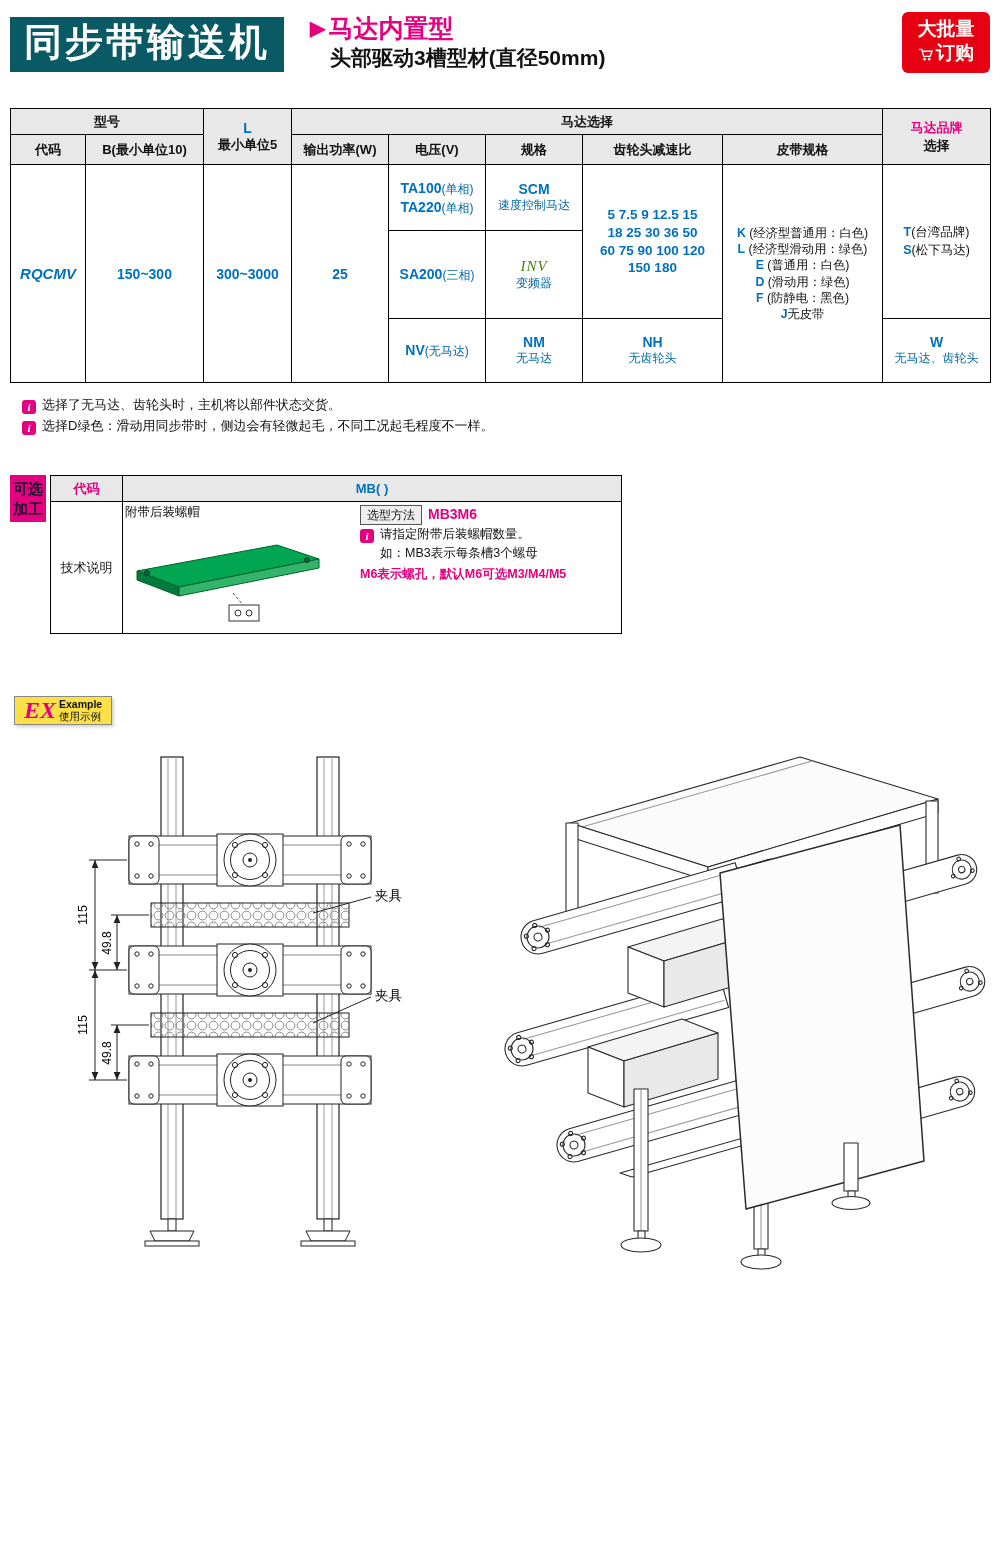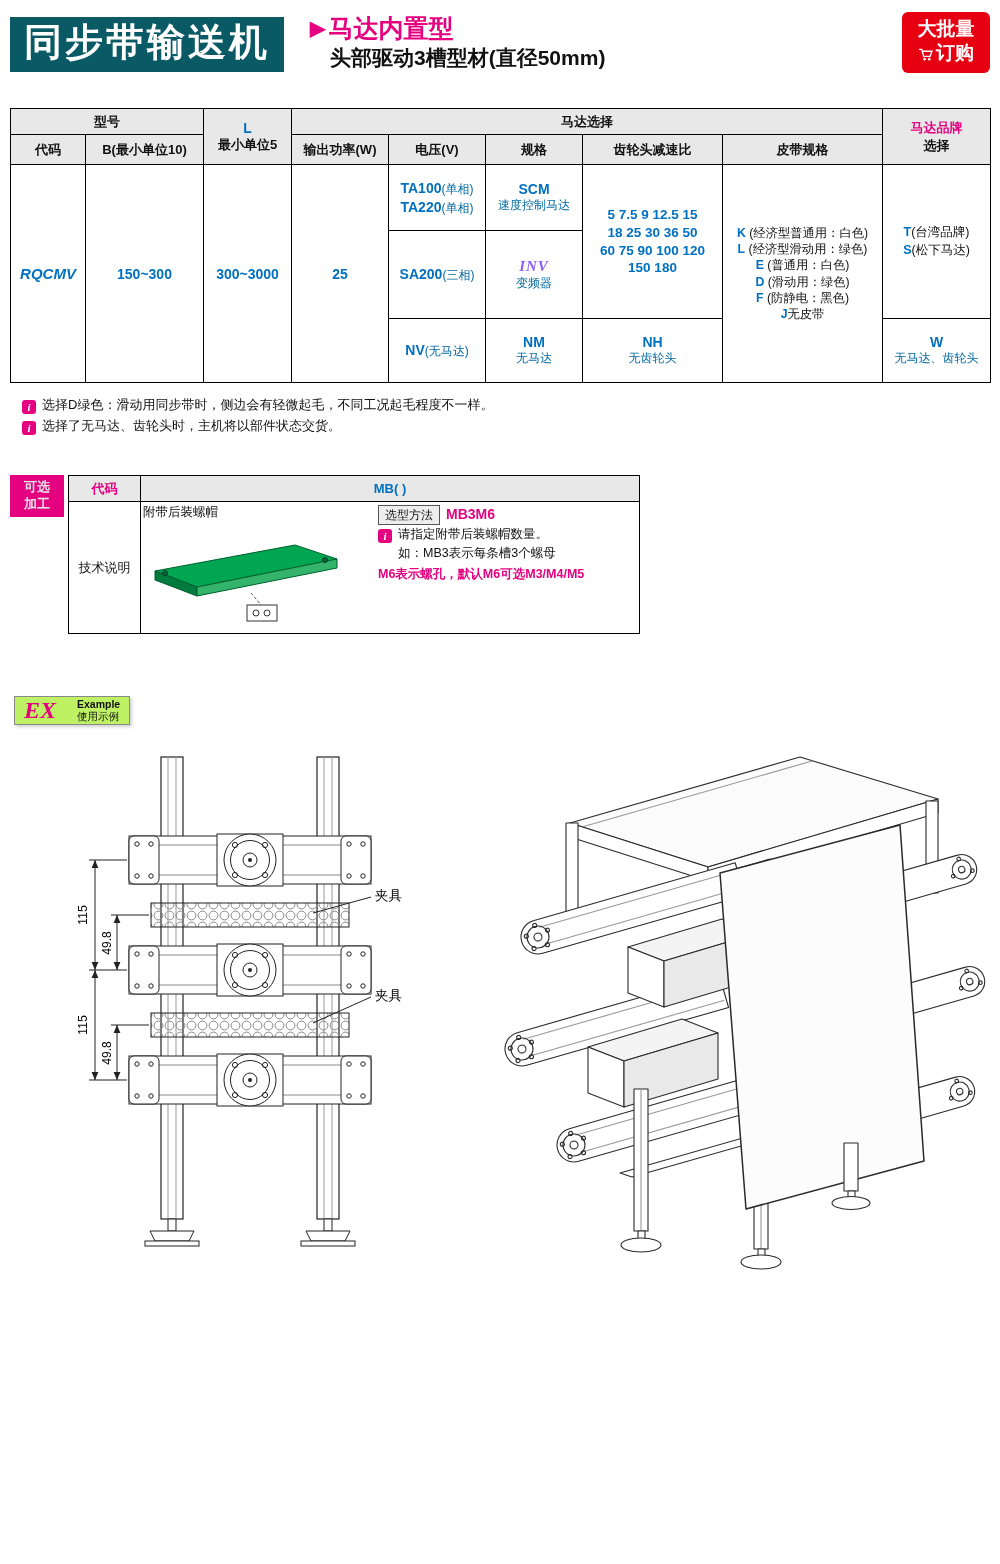--- a/index.html
+++ b/index.html
@@ -37,61 +37,61 @@
   .fs15 { font-size:15px;font-style:italic; }
   .fs14 { font-size:14px; }
   td .sub { font-size:12px; color:#0369a1; }
   tr.row-ta { height:66px; }
   tr.row-sa { height:88px; }
   tr.row-nv { height:64px; }
   td.left { text-align:left; padding-left:12px; }
   td.gearcell div { font-size:13.5px; line-height:1.3; }
   td.beltcell div { font-size:12.3px; line-height:1.32; white-space:nowrap; }
   td.brandcell div { font-size:12.5px; line-height:1.4; white-space:nowrap; }
-  .inv { font-family:"Liberation Serif", serif; font-style:italic; font-weight:bold;
-         color:#8b5cf6; font-size:15px; letter-spacing:1px; }
+  .inv { font-family:"Liberation Serif", serif; font-style:italic; font-weight:normal;
+         color:#4d7c0f; font-size:15px; letter-spacing:1px; }
 
   
   .notes { margin:12px 0 0 12px; }
   .note { font-size:13px; line-height:19px; margin-bottom:2px; color:#111; }
   .i-icon {
     display:inline-block; width:14px; height:14px; background:#e4007f; color:#fff;
     border-radius:3px; font-size:11px; line-height:14px; text-align:center;
     font-family:"Liberation Serif", serif; font-style:italic; font-weight:bold;
     margin-right:6px; vertical-align:-2px;
   }
   .i-icon::before { content:"i"; }
 
   
   .optional-section { display:flex; align-items:flex-start; margin:40px 0 0 0; }
   .optional-tab {
-    flex:none; width:54px; background:#e4007f; color:#e5e5e5; text-align:center;
-    font-weight:bold; font-size:13px; line-height:1.3; padding:4px 0;
+    flex:none; width:36px; background:#e4007f; color:#0f172a; text-align:center;
+    font-weight:bold; font-size:15px; line-height:1.3; padding:4px 0;
   }
   table.opt { border-collapse:collapse; width:572px; margin-left:4px; table-layout:fixed; }
   table.opt th, table.opt td { border:1px solid #000; vertical-align:middle; padding:2px; }
   table.opt th { background:#e8e8e8; font-size:13px; height:26px; text-align:center; }
   td.opt-label { width:72px; text-align:center; font-size:13px; }
   td.opt-body { padding:6px 8px; }
   .opt-flex { display:flex; gap:10px; }
   .opt-left { width:225px; }
   .opt-caption { font-size:12.5px; margin-bottom:14px; }
   .opt-right { flex:1; font-size:12.5px; line-height:1.5; }
   .method-label {
     display:inline-block; border:1px solid #555; background:#eee; padding:0 6px;
     font-size:12px; margin-right:6px;
   }
   .mb-val { color:#e4007f; font-weight:bold; font-size:14px; }
   .opt-note2 { padding-left:20px; }
   .opt-note3 { color:#e4007f; font-weight:bold; margin-top:2px; }
 
   
   .ex-badge {
-    display:inline-flex; gap:21px; border:1px solid #888;
-    background:#bef264; padding:1px 9px 2px; margin:62px 0 0 4px;
+    display:inline-flex; gap:3px; border:1px solid #888;
+    background:#fde047; padding:1px 9px 2px; margin:62px 0 0 4px;
     box-shadow:2px 2px 3px rgba(0,0,0,.18);
   }
   .ex-big { font-family:"Liberation Serif", serif; font-weight:bold; font-style:italic;
             color:#e4007f; font-size:24px; line-height:1; }
   .ex-txt { font-size:10.5px; line-height:1.15; }
   .ex-txt .en { font-weight:bold; }
 
   
   .drawings { position:relative; height:548px; margin-top:16px; }
   .left-drawing  { position:absolute; left:55px;  top:4px; }
@@ -217,22 +217,22 @@
       </td>
       <td>
         <div class="blue b fs14">W</div>
         <div class="sub">无马达、齿轮头</div>
       </td>
     </tr>
   </tbody>
     </table>
 
   <div class="notes">
+    <div class="note"><span class="i-icon"></span><span>选择了无马达、齿轮头时，主机将以部件状态交货。</span></div>
     <div class="note"><span class="i-icon"></span><span>选择D绿色：滑动用同步带时，侧边会有轻微起毛，不同工况起毛程度不一样。</span></div>
-    <div class="note"><span class="i-icon"></span><span>选择了无马达、齿轮头时，主机将以部件状态交货。</span></div>
   </div>
 
   <div class="optional-section">
     <div class="optional-tab">
       <div>可选</div>
       <div>加工</div>
     </div>
     <table class="opt">
       <tbody>
           <tr>

